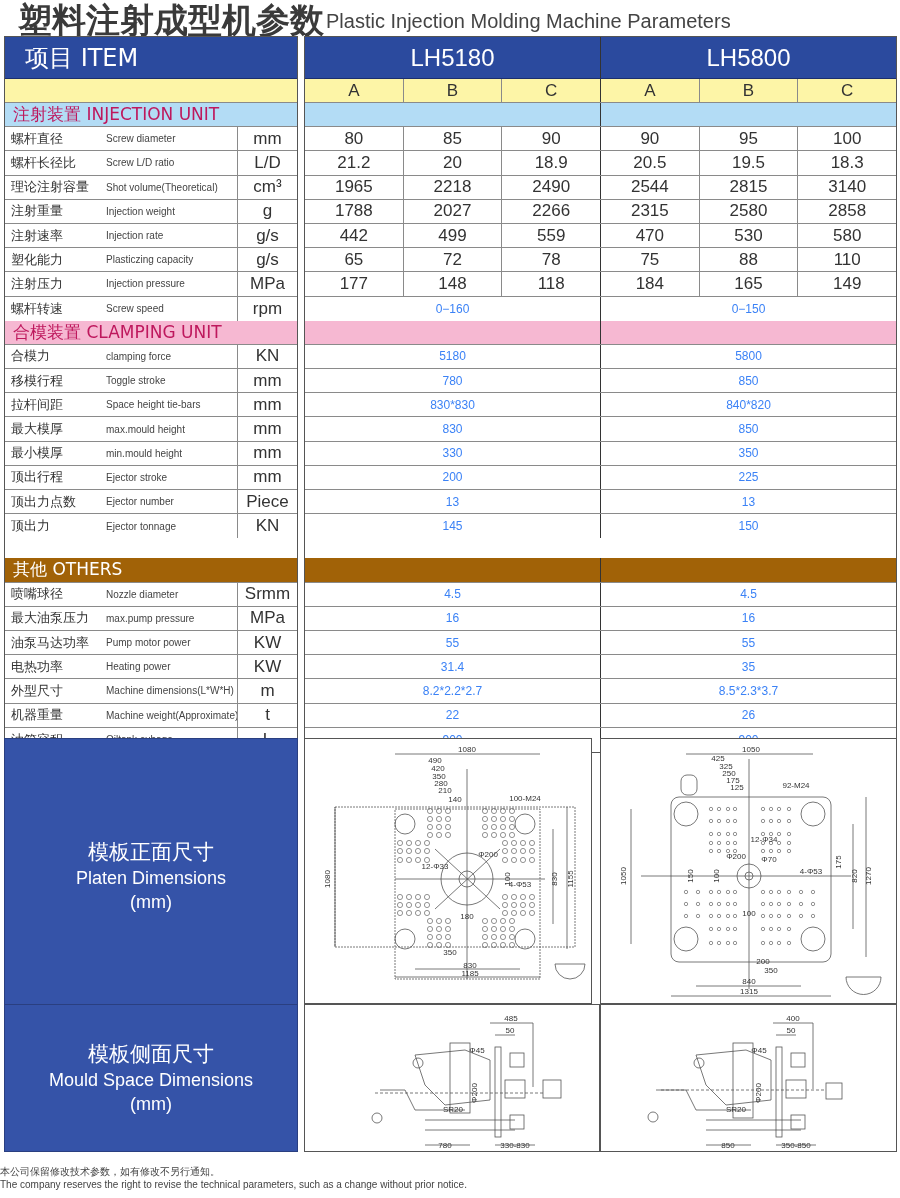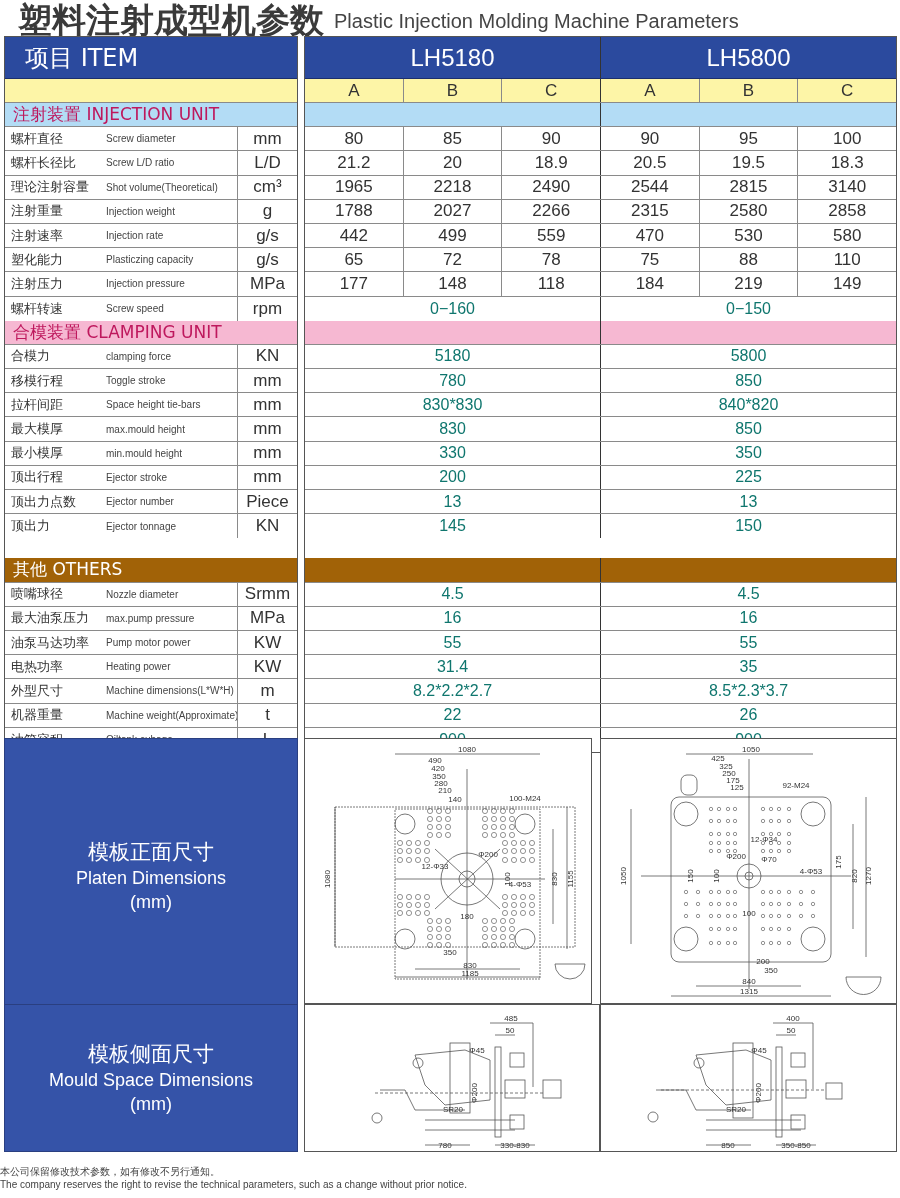--- a/index.html
+++ b/index.html
@@ -1,21 +1,21 @@
 <!DOCTYPE html>
 <html><head>
 <meta charset="utf-8">
 <style>
   * { box-sizing: border-box; margin: 0; padding: 0; }
   html, body { width: 900px; height: 1198px; background: #ffffff; overflow: hidden; }
   body { font-family: "Liberation Sans", "DejaVu Sans", sans-serif; color: #333; position: relative; }
 
   .title-bar { position: absolute; left: 0; top: 2px; height: 34px; width: 900px; display: flex; align-items: flex-end; }
   .title-cn { font-family: "DejaVu Sans", sans-serif; font-weight: bold; font-size: 34px; color: #3a3a3a; letter-spacing: 0px; line-height: 32px; padding-left: 2px; margin-left: 16px; }
-  .title-en { font-size: 20px; color: #444; margin-left: 10px; line-height: 30px; }
+  .title-en { font-size: 20px; color: #444; margin-left: 2px; line-height: 30px; }
 
   .panel { position: absolute; border: 1px solid #555; background: #fff; }
   .left-panel { left: 4px; top: 36px; width: 294px; }
   .right-panel { left: 304px; top: 36px; width: 593px; }
 
   .row { display: flex; height: 24.2px; border-bottom: 1px solid #8a8a8a; }
   .row:last-child { border-bottom: none; }
   .row.hdr { height: 42px; background: #2b4a9e; color: #fff; border-bottom: 1px solid #1c2f6e; }
   .row.sub { height: 24px; background: #fdf5a7; }
   .row.sec-inj { background: #b3dcf5; }
@@ -29,21 +29,21 @@
   .item-hdr { font-size: 24px; padding-left: 8px; justify-content: flex-start; width: 100%; font-family: "DejaVu Sans", sans-serif; margin-left: 12px; }
   .model-hdr { font-size: 24px; flex: 1; }
   .sec-label { font-size: 17px; padding-left: 8px; justify-content: flex-start; width: 100%; color: #be185d; font-family: "DejaVu Sans", sans-serif; }
   .sec-other .sec-label { color: #fff; }
 
   .cn { width: 97px; font-size: 13px; justify-content: flex-start; padding-left: 6px; color: #333; font-family: "DejaVu Sans", sans-serif; }
   .en { width: 135px; font-size: 10px; justify-content: flex-start; padding-left: 4px; color: #444; }
   .unit { flex: 1; font-size: 17px; color: #333; }
 
   .val { flex: 1; font-size: 17px; color: #333; }
-  .val-span { flex: 1; font-size: 16px; color: #0f766e; }
+  .val-span { flex: 1; font-size: 12px; color: #3b82f6; }
   .grp { display: flex; flex: 1; }
 
   .blue-box { position: absolute; left: 4px; width: 294px; background: #3553a8; color: #fff; display: flex; flex-direction: column; align-items: center; justify-content: center; border: 1px solid #2a3f80; }
   .blue-box .cn-big { font-size: 21px; font-family: "DejaVu Sans", sans-serif; line-height: 28px; }
   .blue-box .en-big { font-size: 18px; line-height: 24px; }
   .draw-box { position: absolute; background: #fff; border: 1px solid #555; overflow: hidden; }
 
   .footer { position: absolute; left: 0; top: 1165px; font-size: 10px; color: #444; line-height: 13px; }
   .footer .cn-small { font-family: "DejaVu Sans", sans-serif; font-size: 10px; }
   svg text { font-family: "Liberation Sans", sans-serif; }
@@ -259,21 +259,21 @@
           <div class="cell val bl">110</div>
         </div>
       </div><div class="row">
         <div class="grp">
           <div class="cell val">177</div>
           <div class="cell val bl">148</div>
           <div class="cell val bl">118</div>
         </div>
         <div class="grp bl-dark">
           <div class="cell val">184</div>
-          <div class="cell val bl">219</div>
+          <div class="cell val bl">165</div>
           <div class="cell val bl">149</div>
         </div>
       </div><div class="row">
         <div class="cell val-span">0−160</div>
         <div class="cell val-span bl-dark">0−150</div>
       </div></div>
 
   <div class="row sec-clamp">
     <div class="grp"></div>
       <div class="grp bl-dark"></div>

